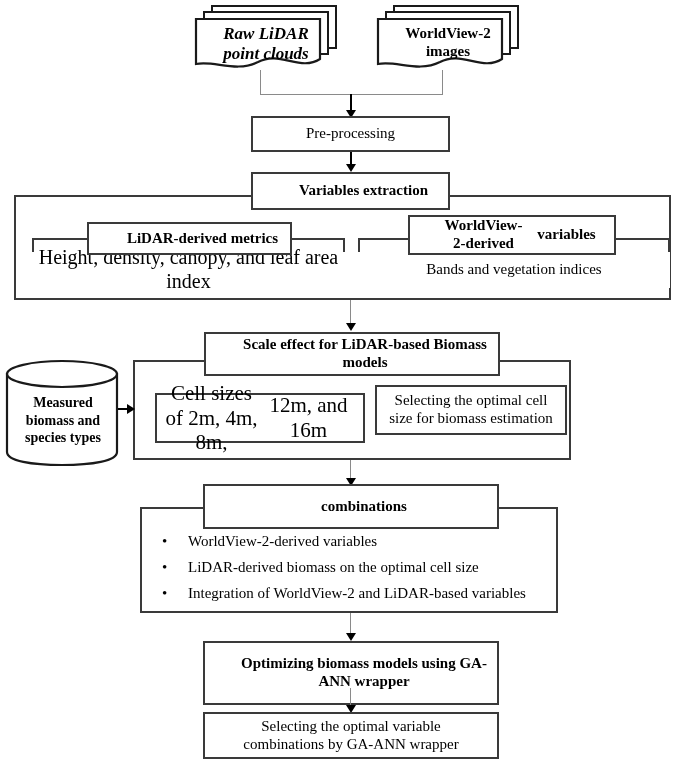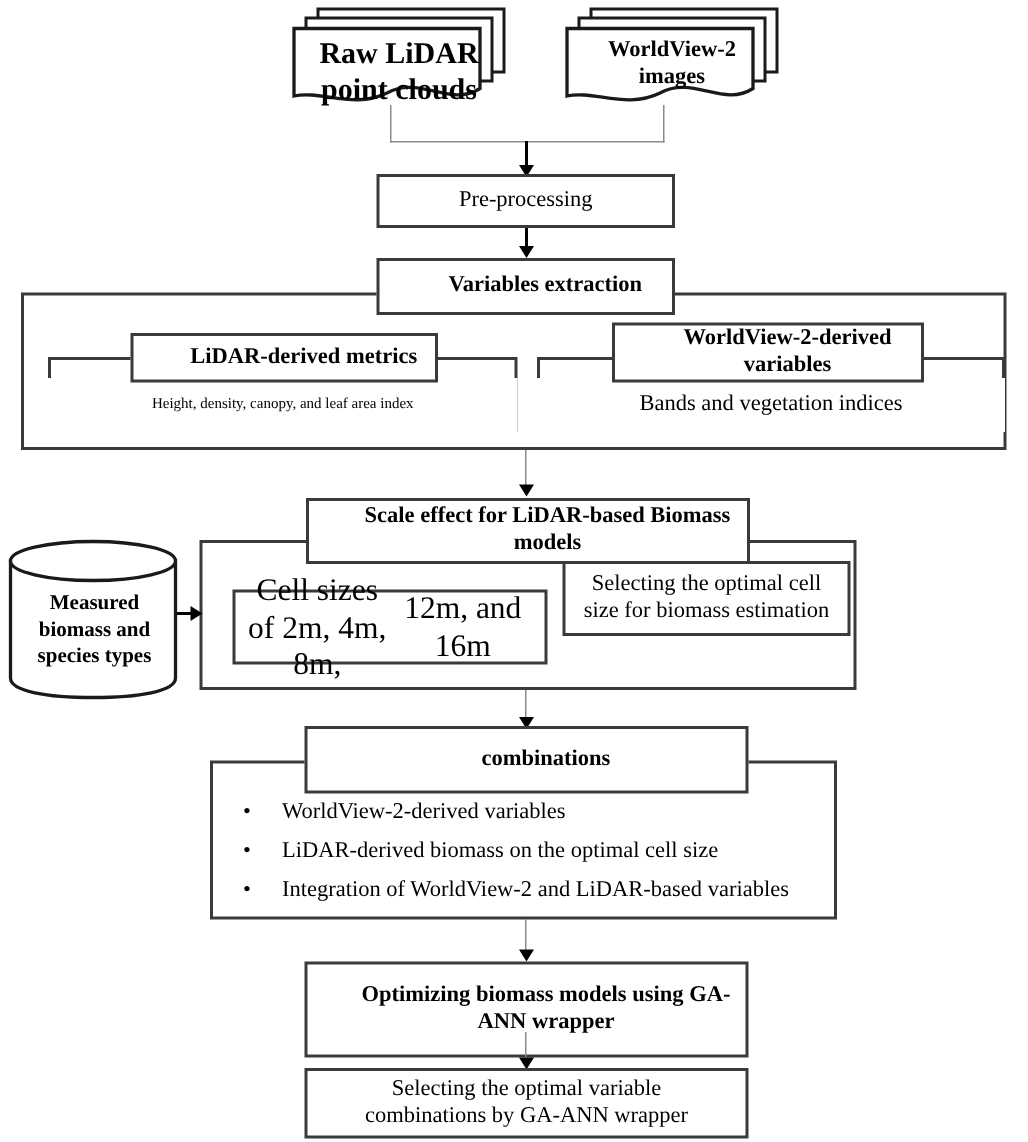--- a/index.html
+++ b/index.html
@@ -116,21 +116,21 @@
 <body>
 
 <div id="canvas">
 
   <div class="docstack" style="left:190px; top:2px; width:152px; height:72px;">
     <svg width="152" height="72" viewBox="0 0 152 72">
       <path d="M22,4 H146 V46 H22 Z" fill="#ffffff" stroke="#1a1a1a" stroke-width="2"></path>
       <path d="M14,10 H138 V52 H14 Z" fill="#ffffff" stroke="#1a1a1a" stroke-width="2"></path>
       <path d="M6,17 H130 V57 C110,70 90,48 68,60 C46,71 24,58 6,62 Z" fill="#ffffff" stroke="#1a1a1a" stroke-width="2.2"></path>
     </svg>
-    <div class="doctext" style="left:0; top:22px; font-size:20px;">
+    <div class="doctext" style="left:0; top:22px; font-size:17px;font-style:italic;">
       <span class="lbl">Raw LiDAR</span>
       <span class="lbl">point clouds</span>
     </div>
   </div>
 
   <div class="docstack" style="left:372px; top:2px; width:152px; height:72px;">
     <svg width="152" height="72" viewBox="0 0 152 72">
       <path d="M22,4 H146 V46 H22 Z" fill="#ffffff" stroke="#1a1a1a" stroke-width="2"></path>
       <path d="M14,10 H138 V52 H14 Z" fill="#ffffff" stroke="#1a1a1a" stroke-width="2"></path>
       <path d="M6,17 H130 V57 C110,70 90,48 68,60 C46,71 24,58 6,62 Z" fill="#ffffff" stroke="#1a1a1a" stroke-width="2.2"></path>
@@ -150,50 +150,50 @@
   <div class="box plain" style="left:251px; top:116px; width:199px; height:36px; font-size:15px;">
     <span class="lbl">Pre-processing</span>
   </div>
 
   <div class="vline" style="left:350px; top:152px; height:15px;"></div>
   <div class="arrowhead" style="left:346px; top:164px;"></div>
 
   <div class="container" style="left:14px; top:195px; width:657px; height:105px;"></div>
 
   <div class="container" style="left:32px; top:238px; width:313px; height:50px;"></div>
-  <div class="box plain" style="left:32px; top:252px; width:313px; height:36px; border:none; font-size:10px;justify-content:flex-end;">
+  <div class="box plain" style="left:32px; top:252px; width:313px; height:36px; border:none; font-size:20px;justify-content:flex-end;">
     <span class="lbl">Height, density, canopy, and leaf area index</span>
   </div>
   <div class="box bold" style="left:87px; top:222px; width:205px; height:33px; font-size:15px;">
     <span class="lbl">LiDAR-derived metrics</span>
   </div>
 
   <div class="container" style="left:358px; top:238px; width:312px; height:50px;"></div>
   <div class="box plain" style="left:358px; top:252px; width:312px; height:36px; border:none; font-size:15px;">
     <span class="lbl">Bands and vegetation indices</span>
   </div>
-  <div class="box bold" style="left:408px; top:215px; width:208px; height:40px; font-size:15px; flex-direction:column;">
+  <div class="box bold" style="left:408px; top:215px; width:208px; height:40px; font-size:15px; flex-direction:row;">
     <span class="lbl">WorldView-2-derived</span>
     <span class="lbl">variables</span>
   </div>
 
   <div class="box bold" style="left:251px; top:172px; width:199px; height:38px; font-size:15px;">
     <span class="lbl">Variables extraction</span>
   </div>
 
   <div class="vline thin" style="left:350px; top:300px; height:26px;"></div>
   <div class="arrowhead" style="left:346px; top:323px;"></div>
 
   <div class="container" style="left:133px; top:360px; width:438px; height:100px;"></div>
 
   <div class="box plain" style="left:155px; top:393px; width:210px; height:50px; font-size:21px; ">
     <span class="lbl">Cell sizes of 2m, 4m, 8m,</span>
     <span class="lbl">12m, and 16m</span>
   </div>
-  <div class="box plain" style="left:375px; top:374px; width:192px; height:50px; font-size:15px; flex-direction:column;">
+  <div class="box plain" style="left:375px; top:385px; width:192px; height:50px; font-size:15px; flex-direction:column;">
     <span class="lbl">Selecting the optimal cell</span>
     <span class="lbl">size for biomass estimation</span>
   </div>
 
   <div class="box bold" style="left:204px; top:332px; width:296px; height:44px; font-size:15px; flex-direction:column;">
     <span class="lbl">Scale effect for LiDAR-based Biomass</span>
     <span class="lbl">models</span>
   </div>
 
   <div class="cyl" style="left:4px; top:358px; width:118px; height:110px;">

